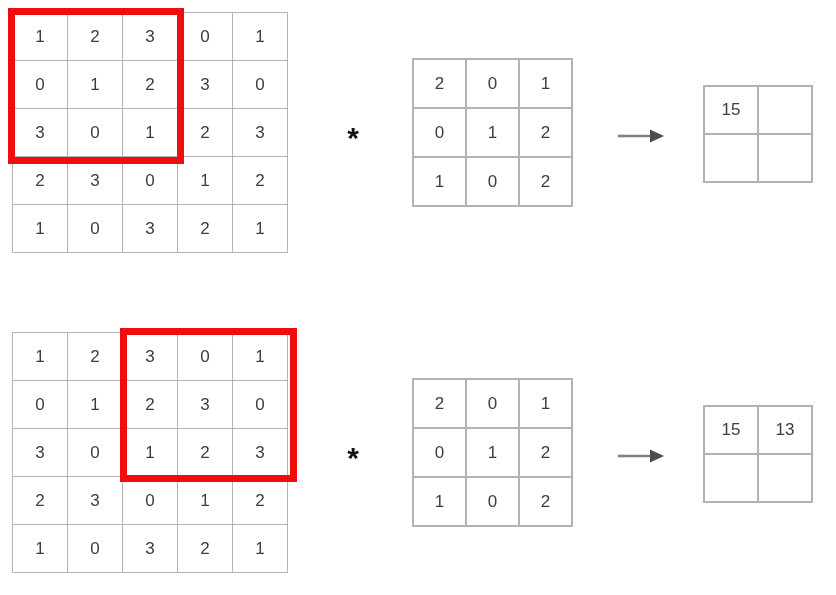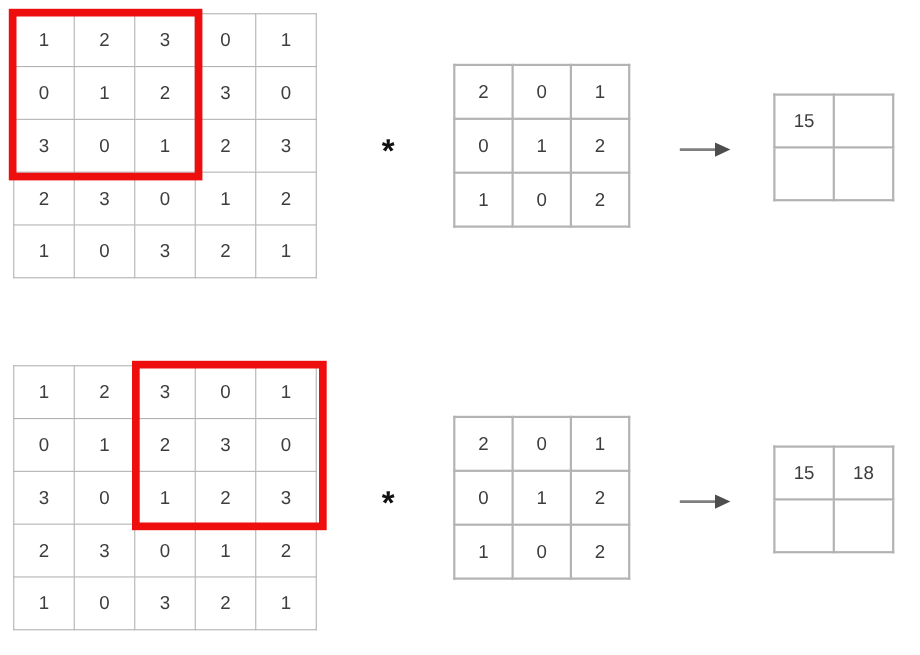--- a/index.html
+++ b/index.html
@@ -202,21 +202,21 @@
 
   <svg class="arrow" width="48" height="16" viewBox="0 0 48 16">
     <line class="shaft" x1="1" y1="8" x2="35" y2="8"></line>
     <polygon class="head" points="33,1.5 47,8 33,14.5"></polygon>
   </svg>
 
   <table class="grid output-matrix">
     <tbody>
         <tr>
       <td>15</td>
-      <td class="red">18</td>
+      <td class="red">13</td>
     </tr>
     <tr>
       <td></td>
       <td></td>
     </tr>
   </tbody>
     </table>
 </div>
 
 </body></html>

